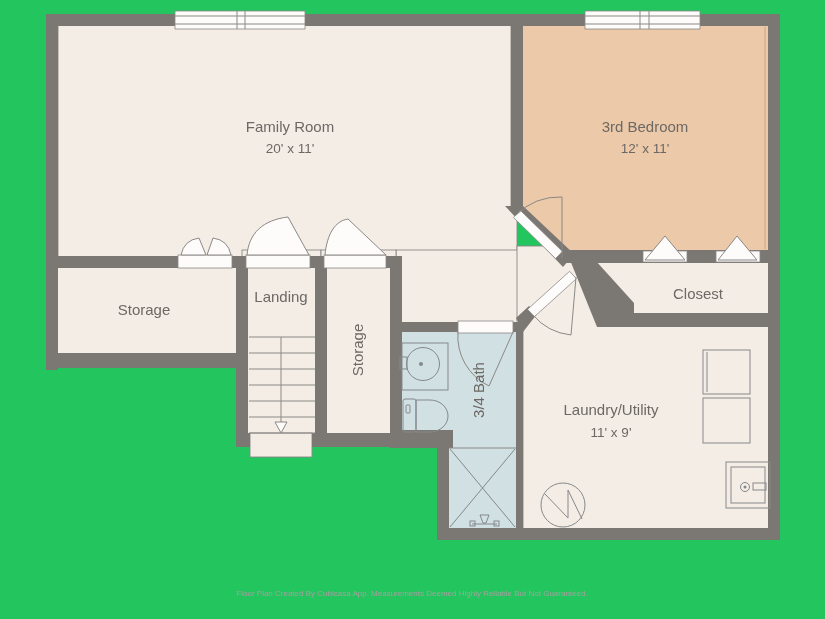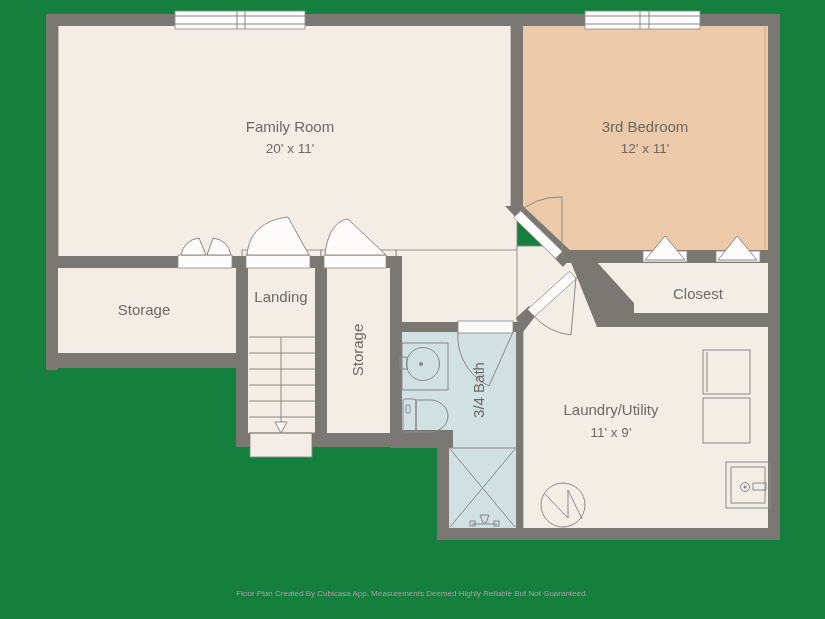--- a/index.html
+++ b/index.html
@@ -1,16 +1,16 @@
 <!DOCTYPE html>
 <html><head>
 <meta charset="utf-8">
 <style>
   html,body{margin:0;padding:0;background:#ffffff;}
-  .page{position:relative;width:825px;height:619px;background:#15803d;overflow:hidden;
+  .page{position:relative;width:825px;height:619px;background:#22c55e;overflow:hidden;
         font-family:"Liberation Sans",sans-serif;}
   svg{display:block;}
   svg text{font-family:"Liberation Sans",sans-serif;}
   .room-label{fill:#6c6864;font-size:15px;text-anchor:middle;}
   .room-dims{fill:#6c6864;font-size:13.5px;text-anchor:middle;}
   .footer-text{fill:#a3a19d;font-size:8px;text-anchor:middle;}
   .outline{stroke:#8b8885;stroke-width:0.9;}
   .th{stroke:#8b8885;stroke-width:0.8;}
   .fixture{stroke:#85888a;stroke-width:1;fill:none;}
   .doorline{stroke:#8b8885;stroke-width:1;fill:none;}

